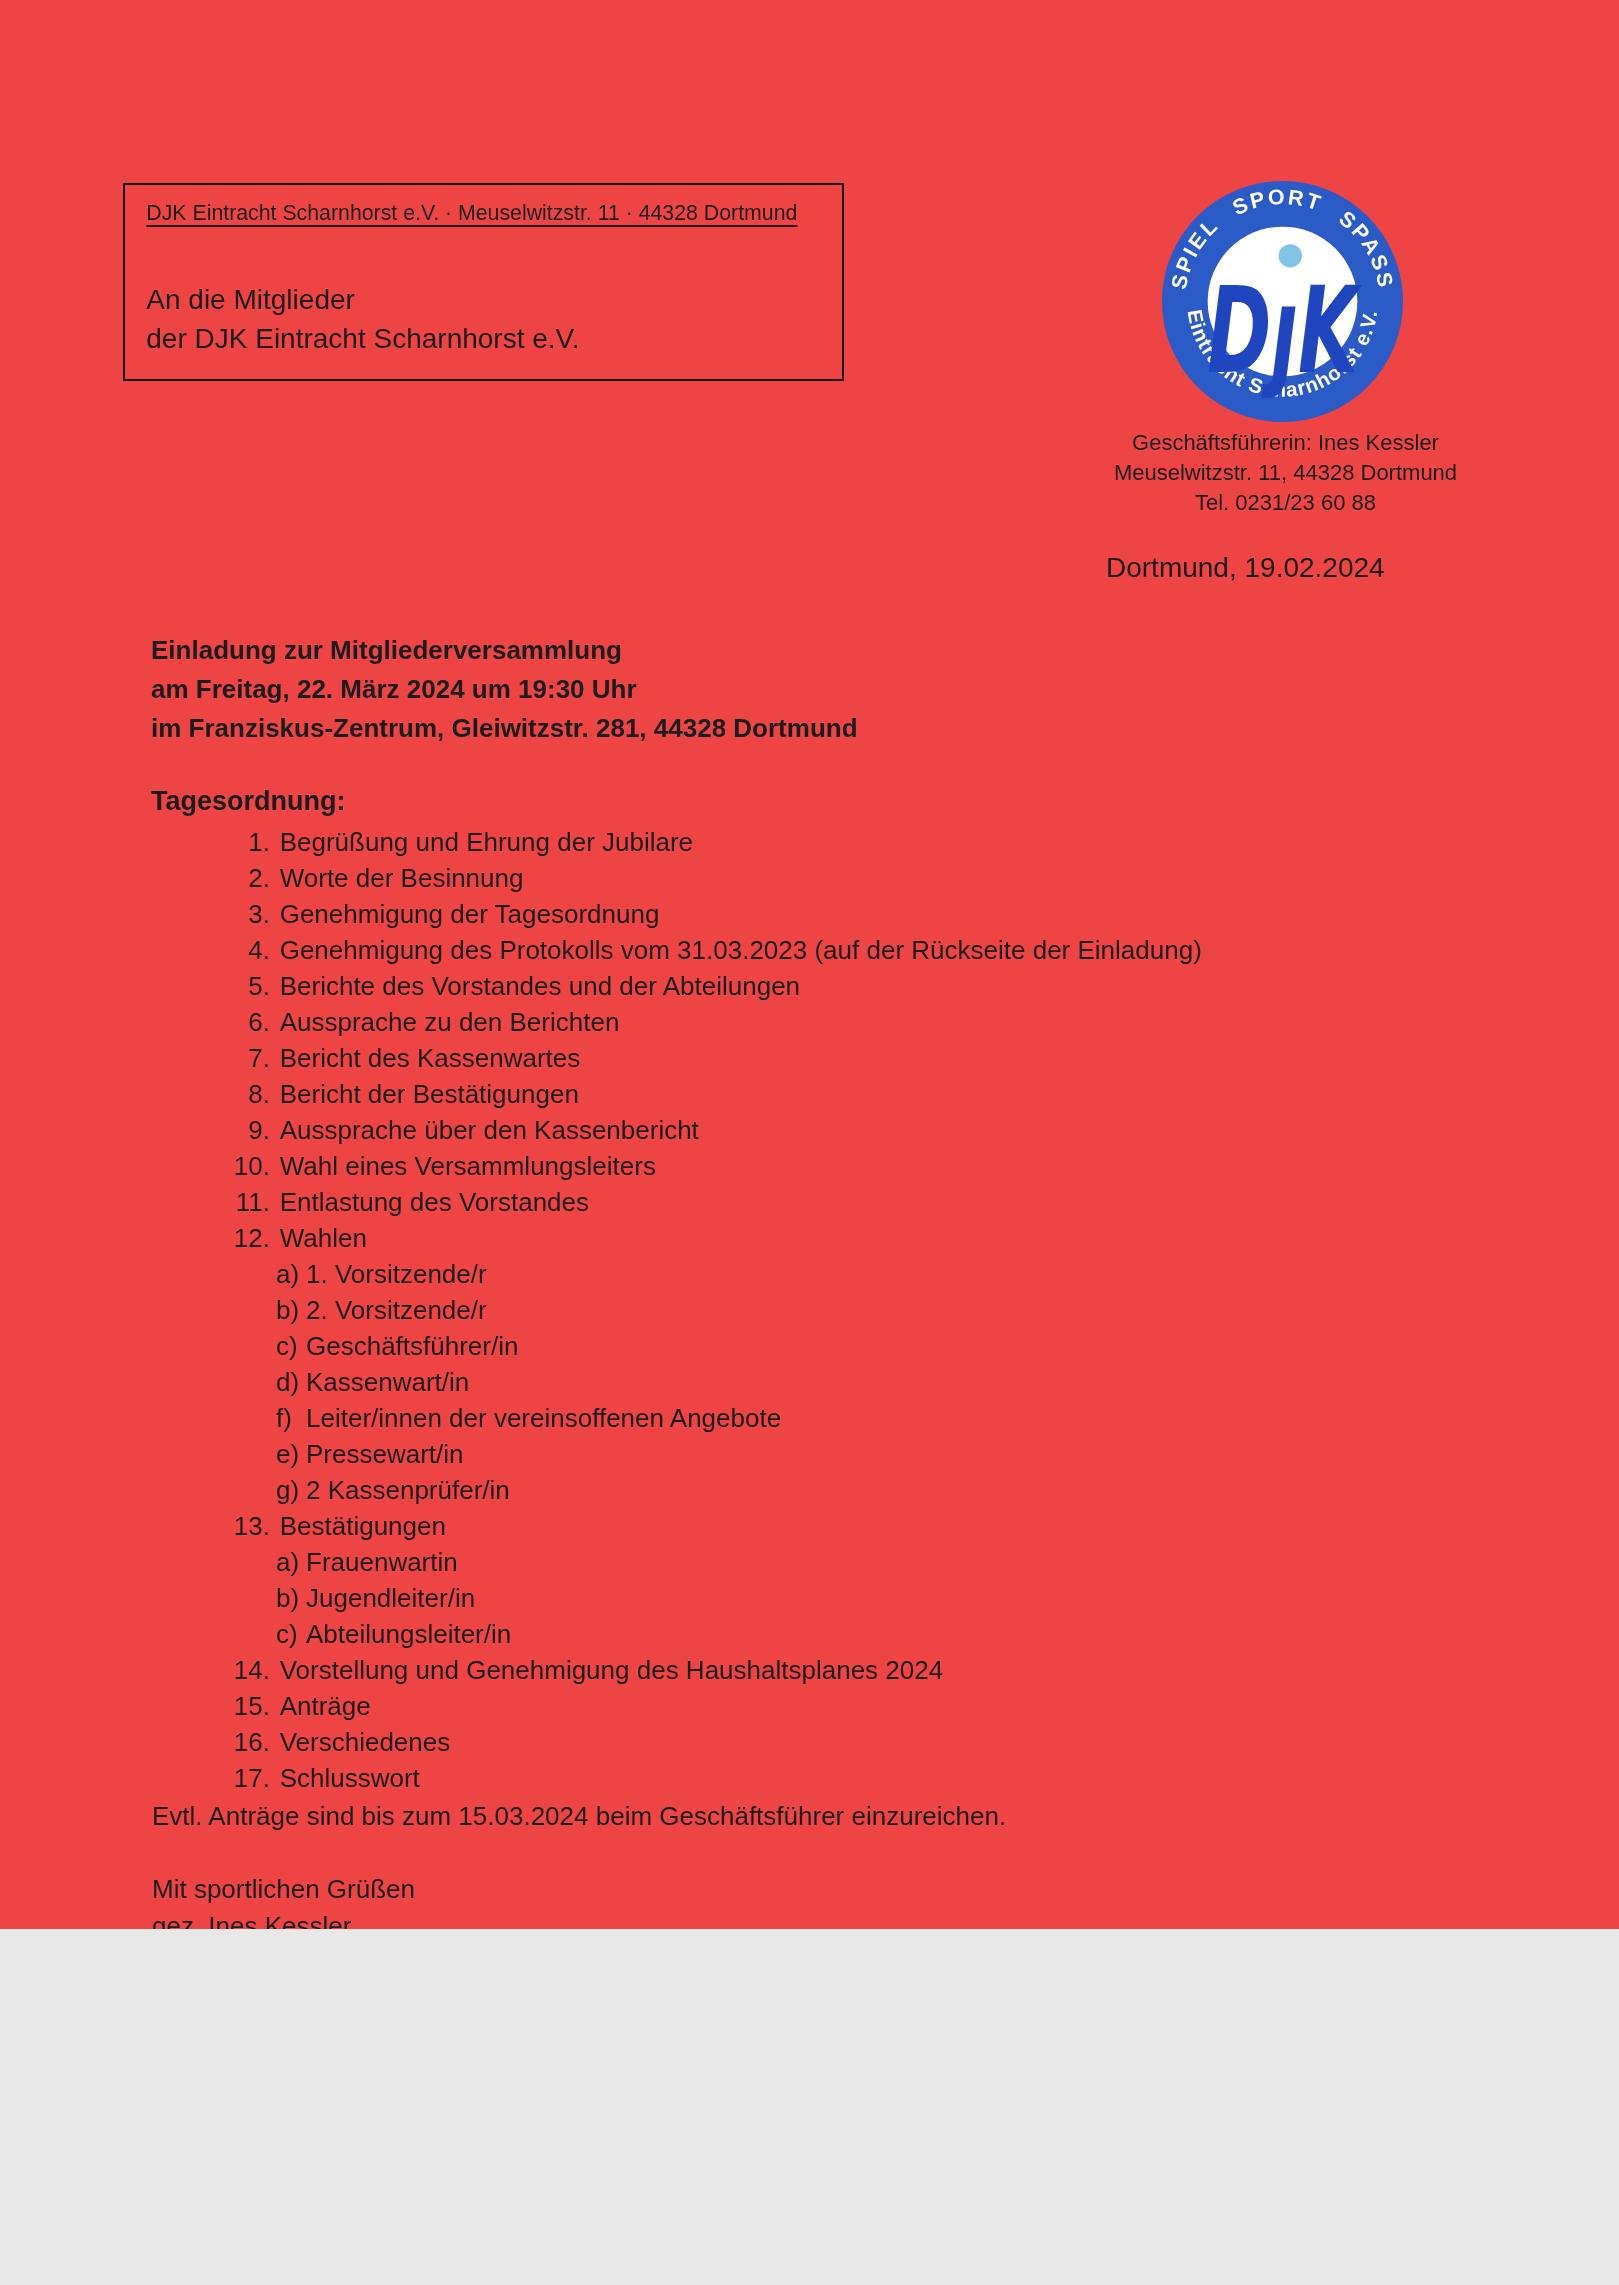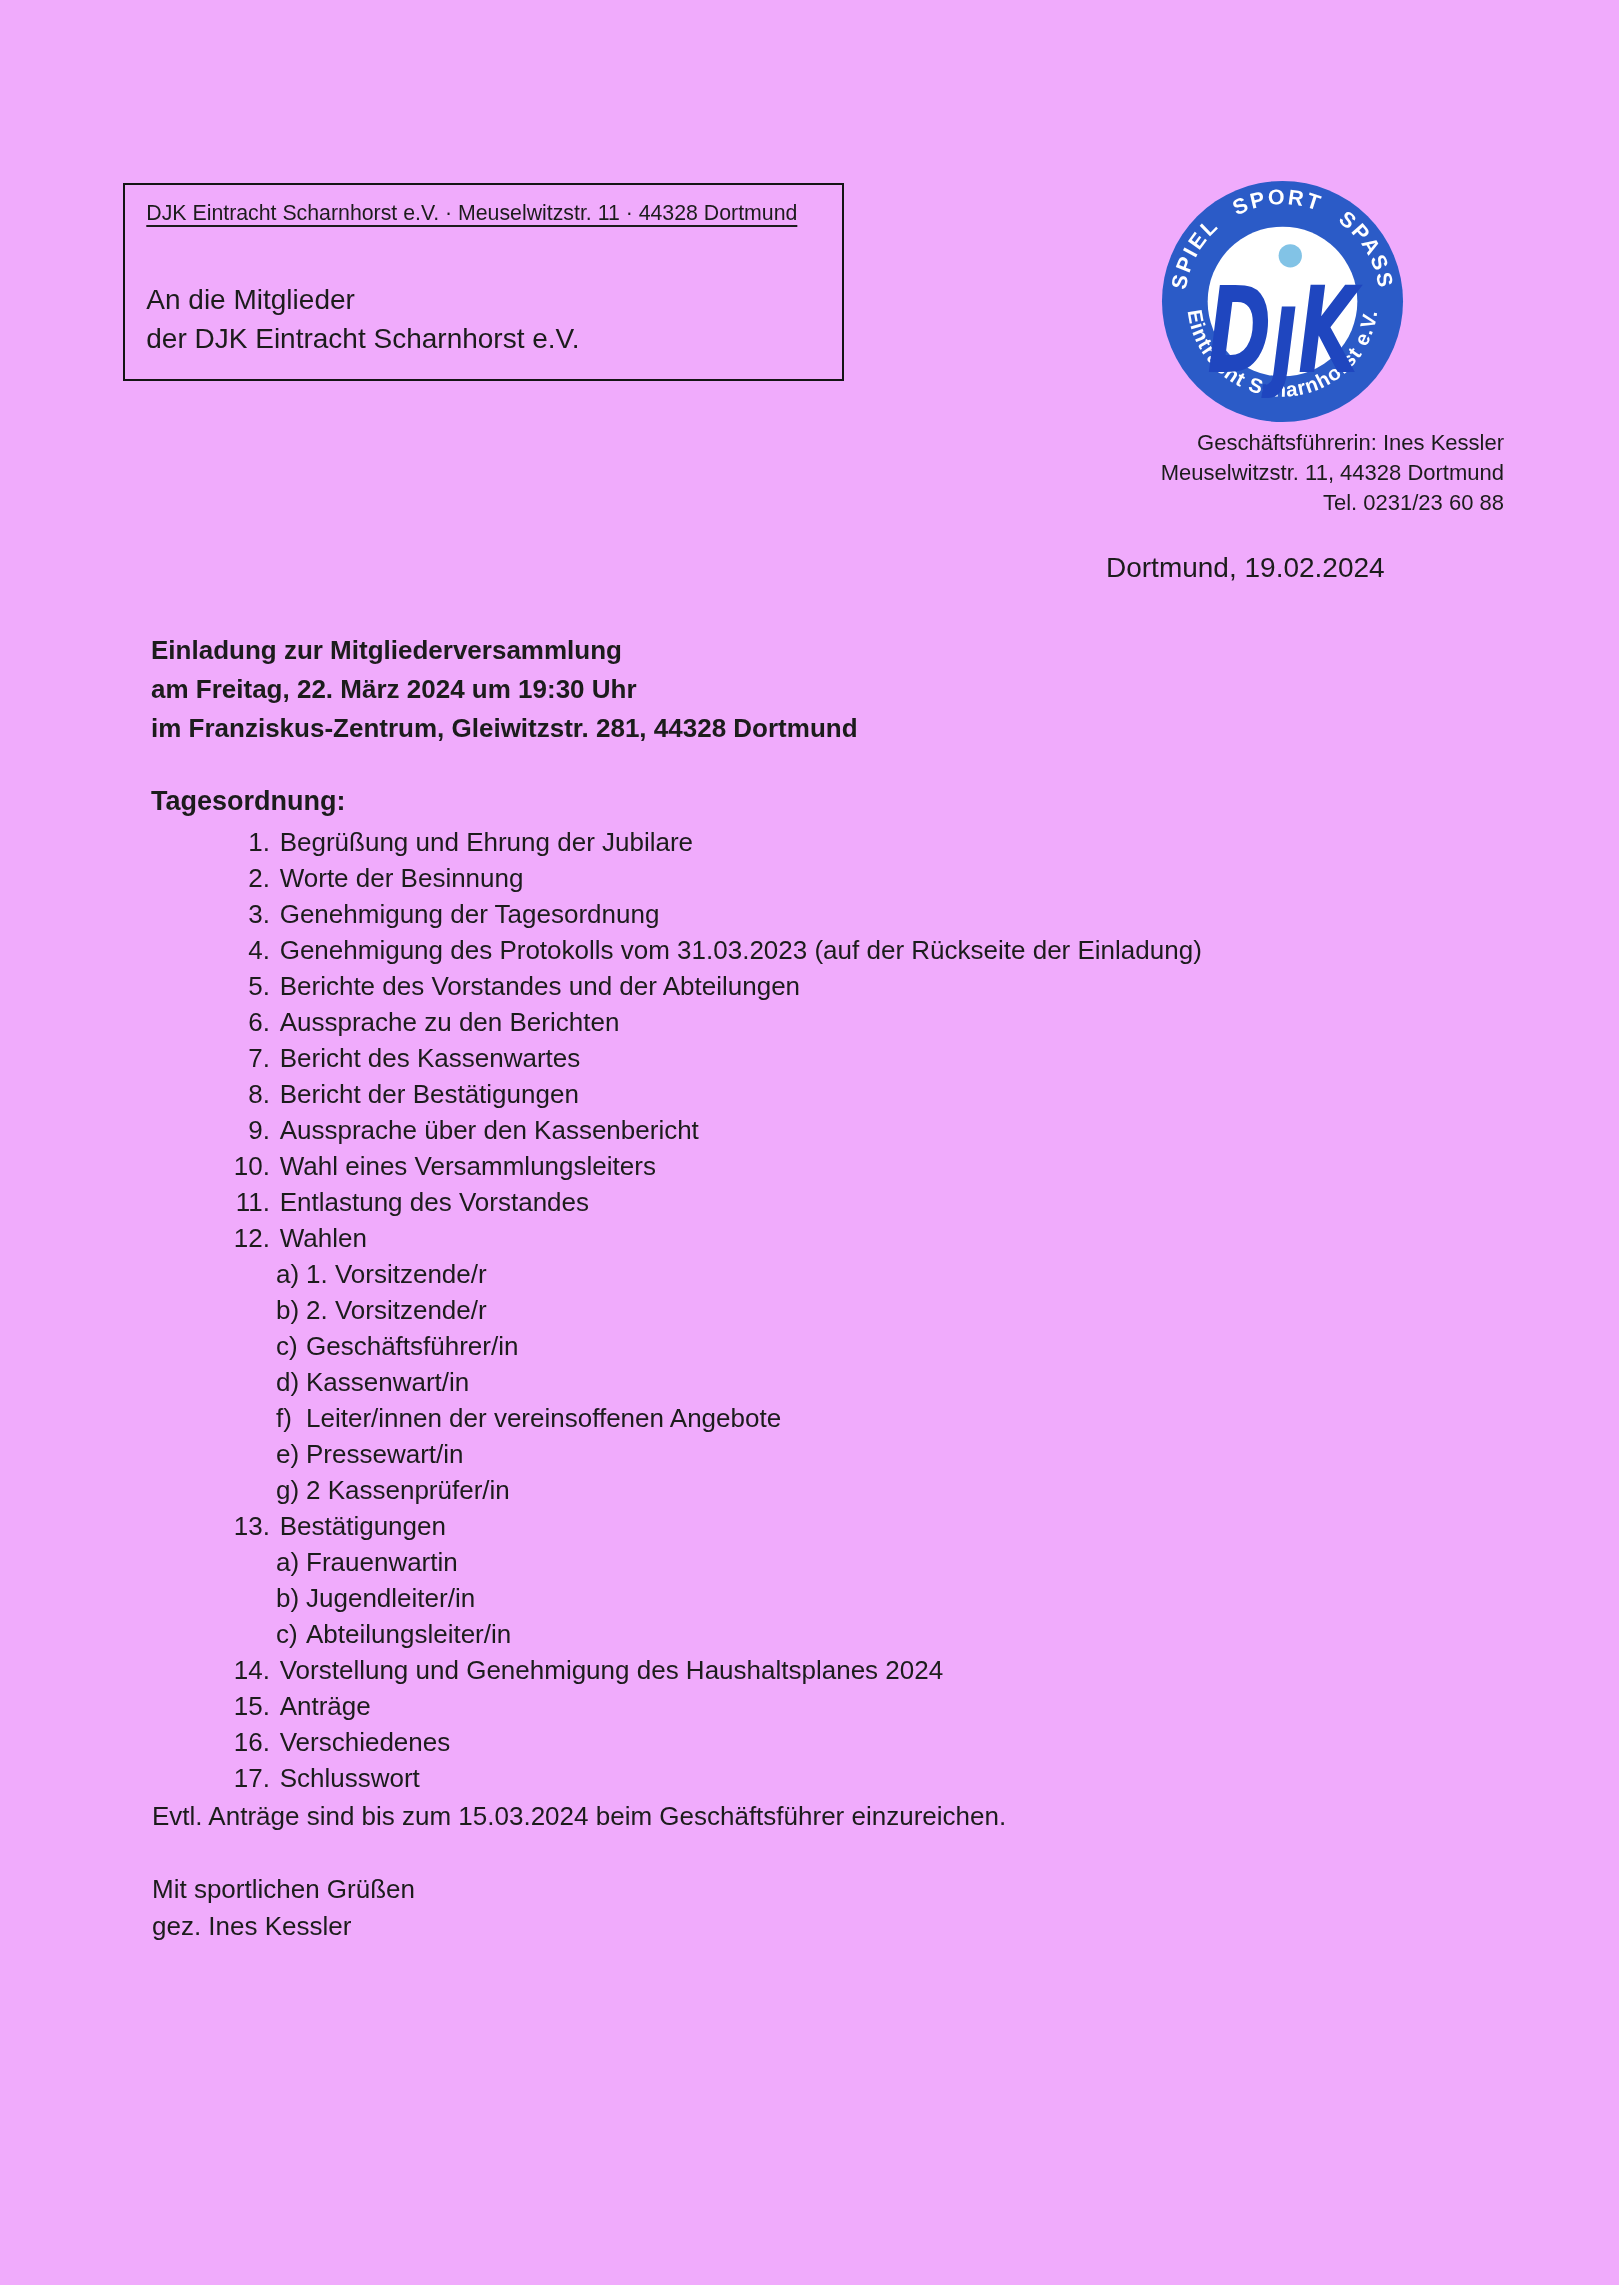--- a/index.html
+++ b/index.html
@@ -1,32 +1,32 @@
 <!DOCTYPE html>
 <html><head>
 <meta charset="utf-8">
 <style>
   html,body{margin:0;padding:0;background:#e8e8e8;}
   .page{
-    position:relative;width:1620px;height:2285px;margin:0 auto;
-    background:#f0abfc;color:#1c1c1c;
+    position:relative;width:1620px;height:1929px;margin:0 auto;
+    background:#ef4444;color:#1c1c1c;
     font-family:"Liberation Sans",sans-serif;overflow:hidden;
   }
   .abs{position:absolute;}
   
   .sender-box{left:123px;top:183px;width:721px;height:198px;border:2.9px solid #141414;box-sizing:border-box;}
   .sender-line{
     position:absolute;left:21.3px;top:15.5px;font-size:21.3px;white-space:nowrap;
     text-decoration:underline;text-decoration-thickness:1.9px;text-underline-offset:4.9px;
   }
   .recipient{position:absolute;left:21.3px;top:95px;font-size:28px;line-height:39px;}
   
   .logo{left:1161px;top:180px;width:243px;height:243px;}
   
-  .contact{left:1067px;top:428px;width:437px;text-align:right;font-size:22px;line-height:30px;}
+  .contact{left:1067px;top:428px;width:437px;text-align:center;font-size:22px;line-height:30px;}
   .dateline{left:1106px;top:552px;font-size:28px;text-align:right;}
   
   .invitation{left:151px;top:631px;font-size:26px;font-weight:bold;line-height:39px;}
   .agenda-title{left:151px;top:786px;font-size:27px;font-weight:bold;}
   
   .agenda{left:152px;top:824px;font-size:26px;}
   .agenda .row{line-height:36px;white-space:nowrap;}
   .agenda .num{display:inline-block;width:118px;text-align:right;}
   .agenda .itext{margin-left:9.7px;}
   .agenda .subrow{line-height:36px;white-space:nowrap;padding-left:124px;}

